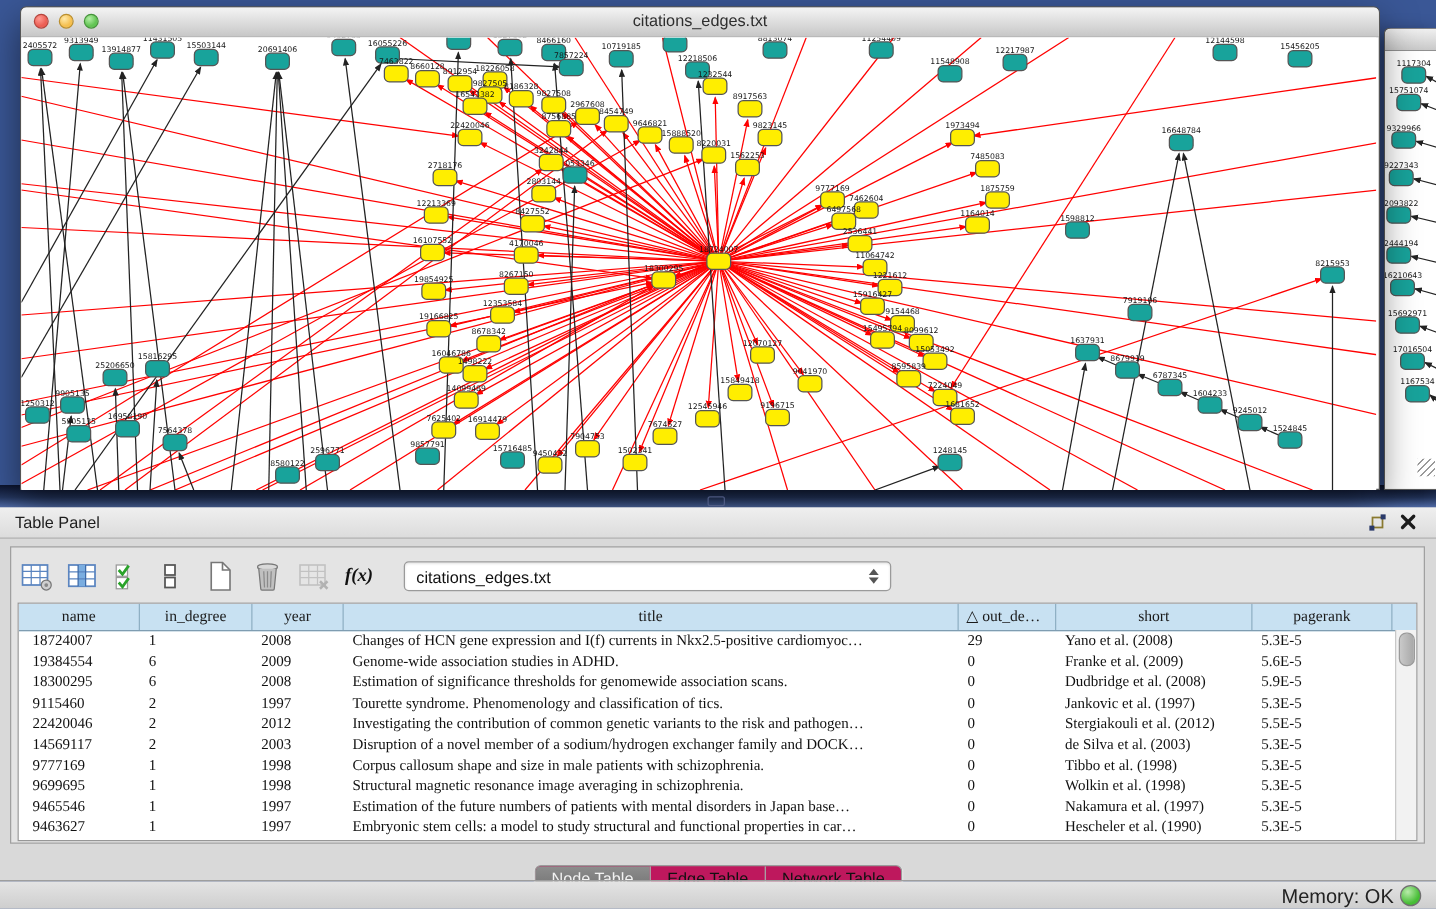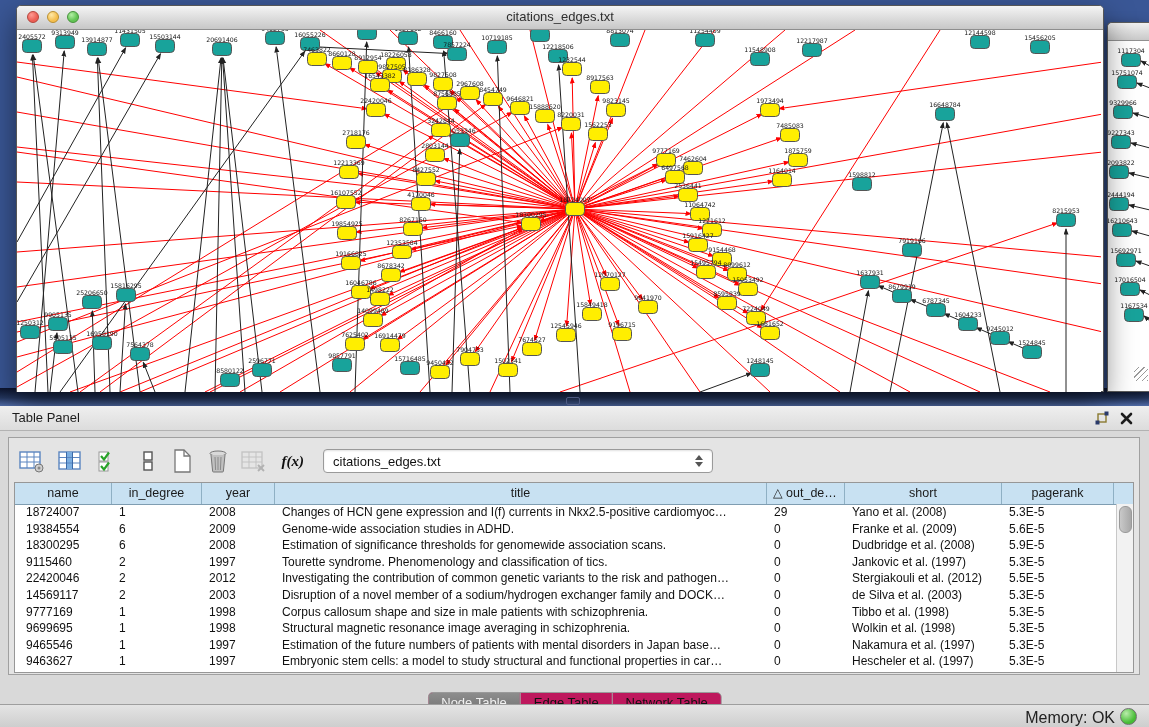--- a/index.html
+++ b/index.html
@@ -44,34 +44,34 @@
   .panel-titlebar{position:relative;height:24px;background:linear-gradient(#efefef,#dcdcdc);
     border-bottom:1px solid #b2b2b2;}
   .panel-title{position:absolute;left:12px;top:4px;font-size:13px;color:#1d1d1d;}
   .float-btn{position:absolute;right:40px;top:5px;width:14px;height:14px;cursor:pointer;}
   .close-btn{position:absolute;right:16px;top:5px;width:13px;height:13px;cursor:pointer;}
 
   .panel-box{position:absolute;left:8px;top:31px;width:1130px;height:236px;
     background:#e4e4e4;border:1px solid #a0a0a0;}
   .toolbar{position:absolute;left:8px;top:4px;height:38px;display:flex;align-items:center;gap:9px;}
   .tbtn{width:28px;height:28px;border:none;background:transparent;padding:0;display:flex;
-    align-items:center;justify-content:flex-end;cursor:pointer;}
+    align-items:center;justify-content:flex-start;cursor:pointer;}
   .tbtn.disabled{opacity:.45;}
   .fxtext{font-family:"Liberation Serif",serif;font-style:italic;font-weight:bold;font-size:15px;color:#111;}
   .combo{margin-left:10px;width:388px;height:22px;background:#fff;border:1px solid #9a9a9a;
     border-radius:4px;display:flex;align-items:center;box-shadow:inset 0 1px 2px rgba(0,0,0,.12);cursor:pointer;}
   .combo-text{flex:1;padding-left:9px;font-size:13px;color:#111;}
   .combo-arrows{width:18px;display:flex;flex-direction:column;align-items:center;gap:2px;padding-right:4px;}
   .combo-arrows .up{width:0;height:0;border-left:4px solid transparent;border-right:4px solid transparent;
     border-bottom:5px solid #555;}
   .combo-arrows .dn{width:0;height:0;border-left:4px solid transparent;border-right:4px solid transparent;
     border-top:5px solid #555;}
 
   .tablewrap{position:absolute;left:5px;top:44px;width:1118px;height:189px;
-    border:1px solid #979797;background:#fff;overflow:hidden;}
+    border:1px solid #979797;background:#fff;overflow:hidden;font-family:Liberation Serif, serif;}
   .thead{position:absolute;left:0;top:0;right:0;height:21px;background:#c8e1f2;
     border-bottom:1px solid #7f9db1;display:flex;}
   .th{box-sizing:border-box;border-right:1px solid #8fb0c4;font-size:12.5px;color:#1a1a1a;
     text-align:center;line-height:20px;overflow:hidden;white-space:nowrap;cursor:pointer;}
   .th.c4{text-align:left;padding-left:6px;}
   .tbody{position:absolute;left:0;top:21px;right:16px;bottom:0;overflow:hidden;}
   .trow{display:flex;height:16.6px;cursor:default;}
   .td{box-sizing:border-box;font-size:12px;color:#111;line-height:16.6px;overflow:hidden;
     white-space:nowrap;padding-left:7px;}
   .td.c0{padding-left:11px;}
@@ -961,21 +961,21 @@
               <div class="td c4">0</div>
               <div class="td c5">Nakamura et al. (1997)</div>
               <div class="td c6">5.3E-5</div>
             </div>
             <div class="trow">
               <div class="td c0">9463627</div>
               <div class="td c1">1</div>
               <div class="td c2">1997</div>
               <div class="td c3">Embryonic stem cells: a model to study structural and functional properties in car…</div>
               <div class="td c4">0</div>
-              <div class="td c5">Hescheler et al. (1997)</div>
+              <div class="td c5">Hescheler et al. (1990)</div>
               <div class="td c6">5.3E-5</div>
             </div>
           </div>
         <div class="vscroll">
           <div class="thumb"></div>
         </div>
       </div>
     </div>
 
     <div class="tabs">

